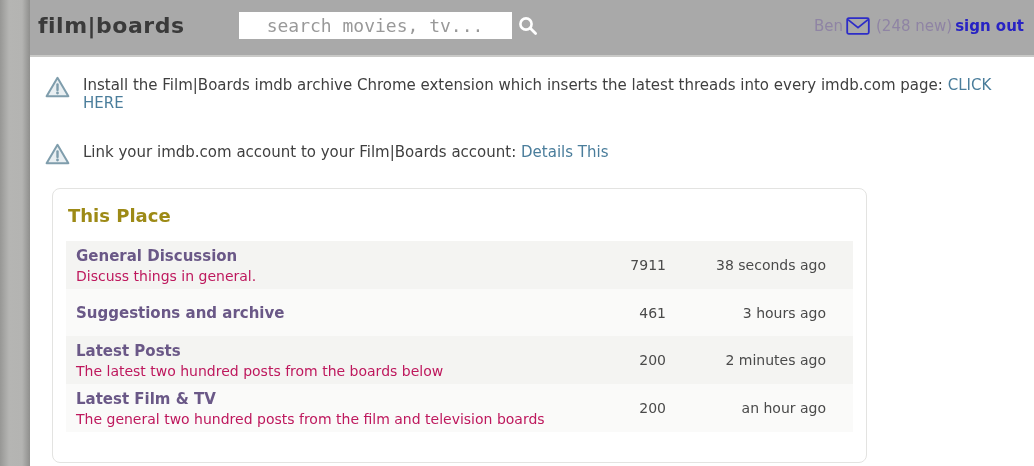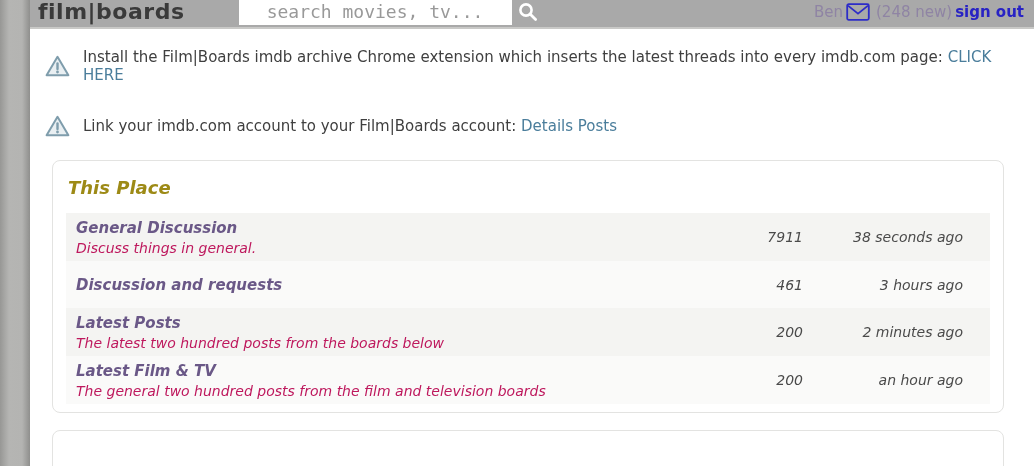--- a/index.html
+++ b/index.html
@@ -13,21 +13,21 @@
   }
   
   .gutter {
     position: absolute; left: 0; top: 0; bottom: 0; width: 30px;
     background: linear-gradient(to right, #979795 0px, #b5b5b3 9px, #b4b4b2 22px, #8f8f8d 30px);
   }
   .content { margin-left: 30px; }
 
   
   .header {
-    height: 29px; background: #a9a9a9;
+    height: 57px; background: #a9a9a9;
     border-bottom: 2px solid #c9c9c7;
     display: flex; align-items: center;
     padding: 0 10px 4px 8px;
   }
   .logo {
     font-size: 22px; font-weight: bold; color: #3a3a3a;
     letter-spacing: 0.5px; cursor: pointer;
   }
   .searchwrap { margin-left: 54px; display: flex; align-items: center; }
   .search-input {
@@ -44,33 +44,32 @@
     margin-left: auto; display: flex; align-items: center; gap: 3px;
     font-size: 15px;
   }
   .user-name { color: #8f84a4; cursor: pointer; }
   .mail-group { display: flex; align-items: center; gap: 6px; cursor: pointer; }
   .mail-count { color: #8f84a4; }
   .sign-out { color: #2823c4; font-weight: bold; cursor: pointer; }
 
   
   .notice {
-    display: flex; align-items: center; gap: 13px;
+    display: flex; gap: 13px;
     margin: 19px 0 0 15px;
     font-size: 15px; color: #3f3f3f;
   }
   .notice + .notice { margin-top: 31px; }
   .notice a { color: #4a7d9b; text-decoration: none; cursor: pointer; }
 
   
   .card {
-    width: 952px; margin: 23px 0 0 22px;
+    width: 815px; margin: 23px 0 0 22px;
     background: #fff; border: 1px solid #e3e3e1; border-radius: 8px;
-    padding: 12px 13px 8px 13px;
-    font-style: italic;
+    padding: 12px 13px 30px 13px;
   }
   .card-title {
     font-size: 18px; font-weight: bold; color: #9d8a16;
     margin: 4px 0 15px 2px;
   }
   .rows { }
   .row {
     display: grid; grid-template-columns: 1fr 90px 160px;
     align-items: center; min-height: 47px;
     padding: 5px 27px 5px 10px;
@@ -141,40 +140,40 @@
   <div class="notice">
     <span style="display:flex;">
       <svg width="25" height="22" viewBox="0 0 25 22">
         <polygon points="12.5,1.8 23.4,20.2 1.6,20.2" fill="#e9eff2" stroke="#7f9dac" stroke-width="2" stroke-linejoin="round"></polygon>
         <line x1="12.5" y1="8.5" x2="12.5" y2="14" stroke="#7f9dac" stroke-width="2.4" stroke-linecap="round"></line>
         <circle cx="12.5" cy="17" r="1.4" fill="#7f9dac"></circle>
       </svg>
     </span>
     <span>
       <span>Link your imdb.com account to your Film|Boards account:</span>
-      <a>Details Posts</a>
+      <a>Details This</a>
     </span>
   </div>
 
   <div class="card">
     <div class="card-title">This Place</div>
     <div class="rows">
 
       <div class="row shade">
         <div>
           <a class="row-title">General Discussion</a>
           <div class="row-desc">Discuss things in general.</div>
         </div>
         <div class="row-count">7911</div>
         <div class="row-time">38 seconds ago</div>
       </div>
 
       <div class="row lite">
         <div>
-          <a class="row-title">Discussion and requests</a>
+          <a class="row-title">Suggestions and archive</a>
           
         </div>
         <div class="row-count">461</div>
         <div class="row-time">3 hours ago</div>
       </div>
 
       <div class="row shade">
         <div>
           <a class="row-title">Latest Posts</a>
           <div class="row-desc">The latest two hundred posts from the boards below</div>

